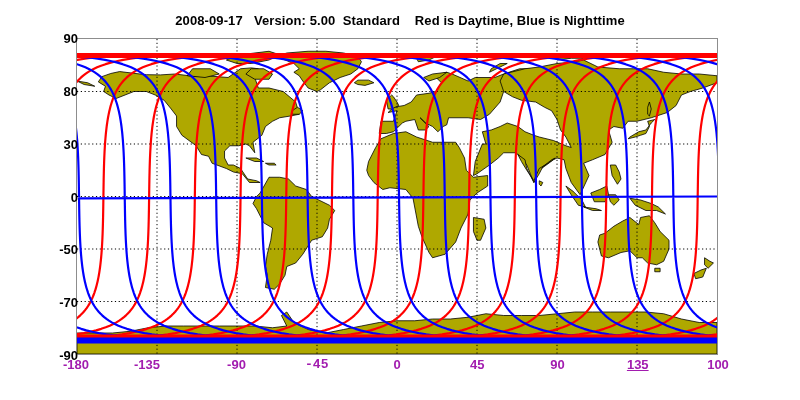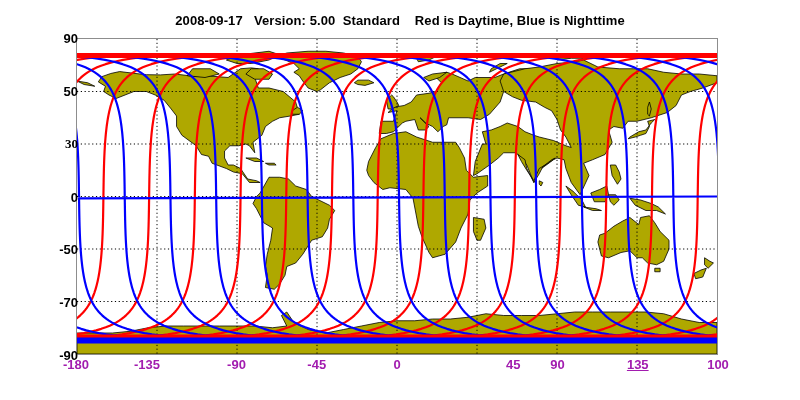--- a/index.html
+++ b/index.html
@@ -161,32 +161,32 @@
           <line x1="-180" x2="180" y1="-80.1" y2="-80.1" stroke="#FF0000" stroke-width="1.9738317757009345"></line>
           <line x1="-180" x2="180" y1="79.8" y2="79.8" stroke="#FF0000" stroke-width="1.9738317757009345"></line>
           <line x1="-180" x2="180" y1="81.6" y2="81.6" stroke="#0000FF" stroke-width="1.9738317757009345"></line>
           <line x1="-180" x2="180" y1="83" y2="83" stroke="#0000FF" stroke-width="1.9738317757009345"></line>
         </g>
     </svg>
   </div>
 
   <div id="yticks">
       <div class="ytick" style="top: 38px;">90</div>
-      <div class="ytick" style="top: 90.8333px;">50</div>
-      <div class="ytick" style="top: 143.667px; font-family: Liberation Serif, serif;">30</div>
+      <div class="ytick" style="top: 90.8333px;">80</div>
+      <div class="ytick" style="top: 143.667px;">30</div>
       <div class="ytick" style="top: 196.5px;">0</div>
       <div class="ytick" style="top: 249.333px;">-50</div>
       <div class="ytick" style="top: 302.167px;">-70</div>
       <div class="ytick" style="top: 355px;">-90</div>
     </div>
   <div id="xticks">
       <div class="xtick" style="left: 76px;">-180</div>
       <div class="xtick" style="left: 147px;">-135</div>
       <div class="xtick" style="left: 236.5px;">-90</div>
-      <div class="xtick" style="left: 316.75px;">-45</div>
+      <div class="xtick" style="left: 316.75px; font-family: Liberation Mono, monospace;">-45</div>
       <div class="xtick" style="left: 397px;">0</div>
-      <div class="xtick" style="left: 477.25px; margin-left: 36px;">45</div>
+      <div class="xtick" style="left: 477.25px;">45</div>
       <div class="xtick" style="left: 557.5px;">90</div>
       <div class="xtick" style="left: 637.75px; text-decoration: underline;">135</div>
       <div class="xtick" style="left: 718px;">100</div>
     </div>
 
 </div>
 
 </body></html>

